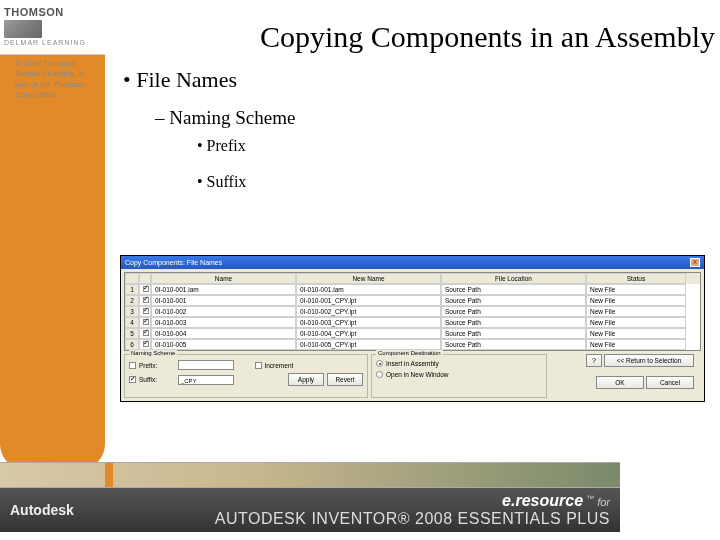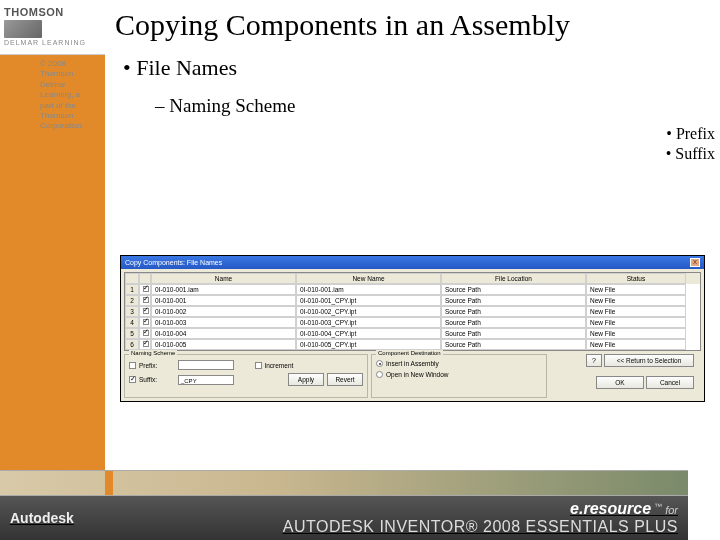--- a/index.html
+++ b/index.html
@@ -1,33 +1,33 @@
 <!DOCTYPE html>
 <html><head>
 <meta charset="utf-8">
 <style>
   * { box-sizing: border-box; margin: 0; padding: 0; }
   body { width: 720px; height: 540px; font-family: Georgia, 'Times New Roman', serif; background: #fff; position: relative; overflow: hidden; }
   
-  .sidebar { position: absolute; left: 0; top: 0; width: 105px; height: 470px; background: #e28a2a; }
+  .sidebar { position: absolute; left: 0; top: 0; width: 105px; height: 470px; background: #e28a2a; border-radius: 26px; }
   .logo-block { background: #fff; padding: 6px 4px 8px 4px; border-bottom: 1px solid #ccc; }
   .logo-brand { font-family: Arial, sans-serif; font-size: 11px; font-weight: bold; color: #555; letter-spacing: 0.5px; }
   .logo-sub { font-family: Arial, sans-serif; font-size: 7px; color: #888; letter-spacing: 1px; margin-top: 1px; }
   .logo-divider { width: 38px; height: 18px; background: linear-gradient(135deg, #999 0%, #666 100%); margin-top: 2px; border-radius: 1px; }
-  .copyright { font-family: Arial, sans-serif; font-size: 8px; color: #888; padding: 4px 9px; line-height: 1.3; margin-left: 31px; }
+  .copyright { font-family: Arial, sans-serif; font-size: 8px; color: #888; padding: 4px 15px; line-height: 1.3; }
   
   .content { position: absolute; left: 115px; top: 0; width: 600px; }
-  .title { font-size: 30px; text-align: left; margin: 8px 0 4px 0; line-height: 1.15; font-weight: normal; }
+  .title { font-size: 30px; text-align: right; margin: 20px 0 4px 0; line-height: 1.15; font-weight: normal; }
   .bullet1 { font-size: 22px; margin-left: 8px; margin-top: 12px; }
   .bullet1::before { content: "• "; }
   .bullet2 { font-size: 19px; margin-left: 40px; margin-top: 14px; }
   .bullet2::before { content: "– "; }
-  .bullet3 { font-size: 16px; margin-left: 82px; margin-top: 8px; text-align: right; }
+  .bullet3 { font-size: 16px; margin-left: 82px; margin-top: 8px; }
   .bullet3::before { content: "• "; }
-  .bullet3 + .bullet3 { margin-top: 2px; }
+  .bullet3 + .bullet3 { margin-top: 18px; }
   
   .dialog { position: absolute; left: 120px; top: 255px; width: 585px; border: 1px solid #000; font-family: Tahoma, Arial, sans-serif; background: #ece9d8; }
   .dialog-titlebar { background: linear-gradient(to bottom, #3a78e6 0%, #2558c5 100%); color: #fff; font-size: 7px; padding: 2px 4px; display: flex; justify-content: space-between; align-items: center; height: 13px; }
   .dialog-close { width: 10px; height: 9px; background: #e2a886; border: 1px solid #fff; font-size: 6px; line-height: 7px; text-align: center; color: #5a2a00; }
   .dialog-body { padding: 3px; }
   
   .grid { background: #fff; border: 1px solid #888; font-size: 6.5px; }
   .grid-header, .grid-row { display: flex; }
   .grid-header { background: #ece9d8; }
   .gh, .gc { border: 1px solid #d0d0d0; padding: 1px 3px; overflow: hidden; white-space: nowrap; }
@@ -57,21 +57,21 @@
   .btn-sm { width: 36px; }
   .btn-return { width: 90px; }
   .btn-ok { width: 48px; }
   .btn-cancel { width: 48px; }
   .icon-btn { width: 16px; height: 13px; border: 1px solid #888; background: linear-gradient(#fdfdfd,#e8e8e0); font-size: 7px; text-align: center; line-height: 11px; }
   .nm-btns { display: flex; gap: 3px; margin-left: auto; }
   .panel-naming .row-opt { justify-content: flex-start; }
   .naming-row2 { display: flex; align-items: center; gap: 3px; margin-top: 3px; }
   .chk-inc { margin-left: 18px; display: flex; align-items: center; gap: 2px; }
   
-  .footer { position: absolute; left: 0; bottom: 0; width: 688px; height: 70px; text-decoration: underline; }
+  .footer { position: absolute; left: 0; bottom: 8px; width: 620px; height: 70px; }
   .footer-stripe { height: 26px; background: linear-gradient(to right, #d8c9a8 0%, #c9b78f 40%, #7a8a6a 100%); border-top: 1px solid #aaa; border-bottom: 1px solid #aaa; position: relative; }
   .stripe-accent { position: absolute; left: 105px; top: 0; width: 8px; height: 100%; background: #e28a2a; }
   .footer-dark { height: 44px; background: linear-gradient(to bottom, #555 0%, #333 100%); display: flex; align-items: center; justify-content: space-between; padding: 0 10px; color: #fff; font-family: Arial, sans-serif; }
   .autodesk { font-size: 14px; font-weight: bold; color: #eee; }
   .product-line { font-size: 11px; color: #ccc; text-align: right; }
   .product-line .eres { font-style: italic; font-size: 16px; color: #fff; font-weight: bold; }
   .product-line .inv { font-size: 16px; color: #ddd; letter-spacing: 0.5px; }
 </style>
 </head>
 <body>

